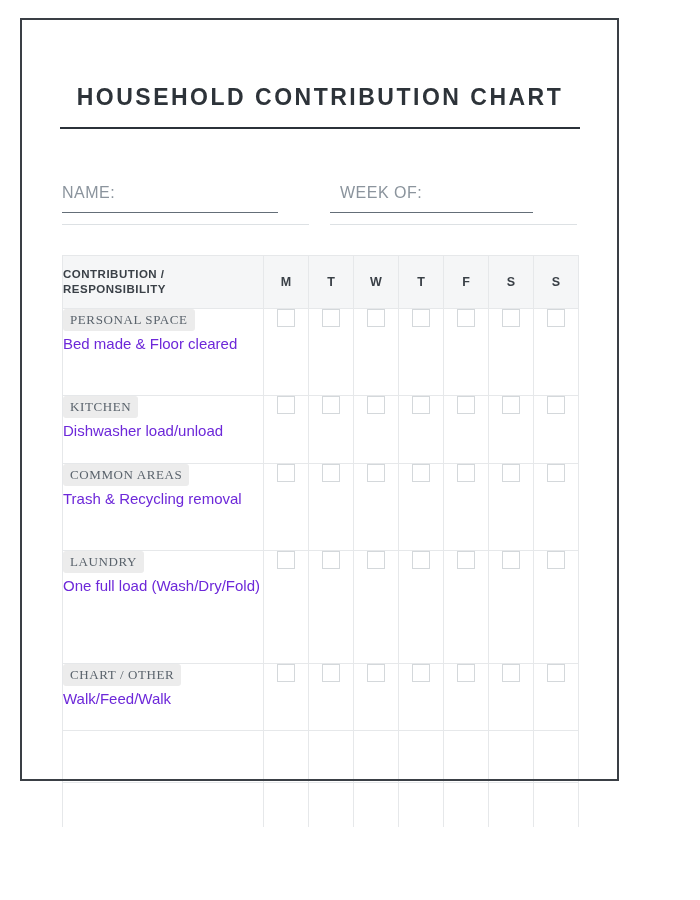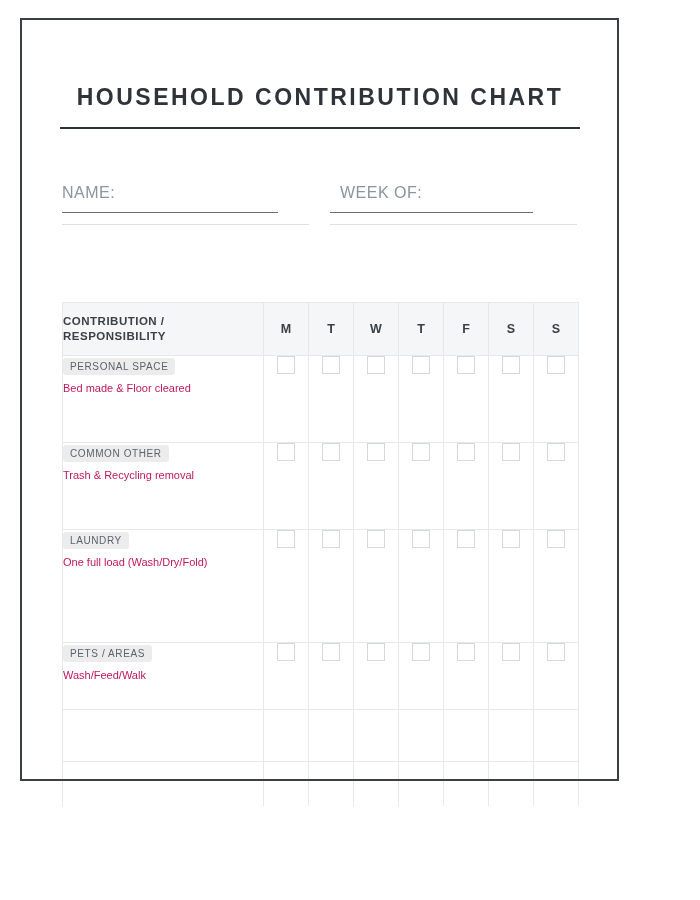--- a/index.html
+++ b/index.html
@@ -13,33 +13,33 @@
 
   .doc-title { position:absolute; left:41px; top:66px; width:518px; text-align:center;
                font-size:23px; font-weight:700; letter-spacing:2.5px; color:#2d3339; white-space:nowrap; }
   .title-rule { position:absolute; left:40px; top:109px; width:520px; height:2px; background:#2b3139; }
 
   .field-label { position:absolute; top:166px; font-size:16px; letter-spacing:0.5px; color:#8b949d; }
   .line-dark   { position:absolute; top:194px; height:1px; background:#646e78; }
   .line-light  { position:absolute; top:206px; height:1px; background:#dde1e4; }
 
   table.chart { position:absolute; left:42px; top:237px; width:517px;
-                border-collapse:collapse; table-layout:fixed;margin-top:47px; }
+                border-collapse:collapse; table-layout:fixed; }
   table.chart th, table.chart td { border:1px solid #e6e8ea; padding:0; }
 
   th.task-h { background:#f5f6f7; text-align:left; vertical-align:middle;
               padding:0 14px 0 11px; font-size:11.5px; font-weight:700;
               letter-spacing:0.5px; line-height:15px; color:#3a4047; }
   th.day-h  { background:#f5f6f7; text-align:center; vertical-align:middle;
               font-size:12.5px; font-weight:700; color:#3a4047; }
 
   td.task-cell { vertical-align:top; padding:15px 18px 0 9px; }
-  .badge { display:inline-block; background:#ececec; color:#5a636c; font-size:10px;
-           letter-spacing:0.6px; padding:3px 7px; border-radius:3px; white-space:nowrap; }
-  .task  { margin-top:4px; font-size:11px; line-height:18px; color:#be185d; }
+  .badge { display:inline-block; background:#ececec; color:#5a636c; font-size:13px;
+           letter-spacing:0.6px; padding:3px 7px; border-radius:3px; white-space:nowrap;font-family:Liberation Serif, serif; }
+  .task  { margin-top:4px; font-size:15px; line-height:18px; color:#6d28d9; }
 
   td.day-cell { vertical-align:top; text-align:center; padding-top:15px; }
   .checkbox { display:inline-block; width:18px; height:18px; border:1px solid #d4d8db; background:#fff; }
 
   tr.cut td { border-bottom:none; }
 </style>
 </head>
 <body>
 
 <div class="canvas">
@@ -87,24 +87,37 @@
         </td>
         <td class="day-cell"><span class="checkbox"></span></td>
         <td class="day-cell"><span class="checkbox"></span></td>
         <td class="day-cell"><span class="checkbox"></span></td>
         <td class="day-cell"><span class="checkbox"></span></td>
         <td class="day-cell"><span class="checkbox"></span></td>
         <td class="day-cell"><span class="checkbox"></span></td>
         <td class="day-cell"><span class="checkbox"></span></td>
       </tr>
 
+      <tr style="height:68px">
+        <td class="task-cell">
+          <span class="badge">KITCHEN</span>
+          <div class="task">Dishwasher load/unload</div>
+        </td>
+        <td class="day-cell"><span class="checkbox"></span></td>
+        <td class="day-cell"><span class="checkbox"></span></td>
+        <td class="day-cell"><span class="checkbox"></span></td>
+        <td class="day-cell"><span class="checkbox"></span></td>
+        <td class="day-cell"><span class="checkbox"></span></td>
+        <td class="day-cell"><span class="checkbox"></span></td>
+        <td class="day-cell"><span class="checkbox"></span></td>
+      </tr>
 
       <tr style="height:87px">
         <td class="task-cell">
-          <span class="badge">COMMON OTHER</span>
+          <span class="badge">COMMON AREAS</span>
           <div class="task">Trash &amp; Recycling removal</div>
         </td>
         <td class="day-cell"><span class="checkbox"></span></td>
         <td class="day-cell"><span class="checkbox"></span></td>
         <td class="day-cell"><span class="checkbox"></span></td>
         <td class="day-cell"><span class="checkbox"></span></td>
         <td class="day-cell"><span class="checkbox"></span></td>
         <td class="day-cell"><span class="checkbox"></span></td>
         <td class="day-cell"><span class="checkbox"></span></td>
       </tr>
@@ -118,22 +131,22 @@
         <td class="day-cell"><span class="checkbox"></span></td>
         <td class="day-cell"><span class="checkbox"></span></td>
         <td class="day-cell"><span class="checkbox"></span></td>
         <td class="day-cell"><span class="checkbox"></span></td>
         <td class="day-cell"><span class="checkbox"></span></td>
         <td class="day-cell"><span class="checkbox"></span></td>
       </tr>
 
       <tr style="height:67px">
         <td class="task-cell">
-          <span class="badge">PETS / AREAS</span>
-          <div class="task">Wash/Feed/Walk</div>
+          <span class="badge">CHART / OTHER</span>
+          <div class="task">Walk/Feed/Walk</div>
         </td>
         <td class="day-cell"><span class="checkbox"></span></td>
         <td class="day-cell"><span class="checkbox"></span></td>
         <td class="day-cell"><span class="checkbox"></span></td>
         <td class="day-cell"><span class="checkbox"></span></td>
         <td class="day-cell"><span class="checkbox"></span></td>
         <td class="day-cell"><span class="checkbox"></span></td>
         <td class="day-cell"><span class="checkbox"></span></td>
       </tr>
 

